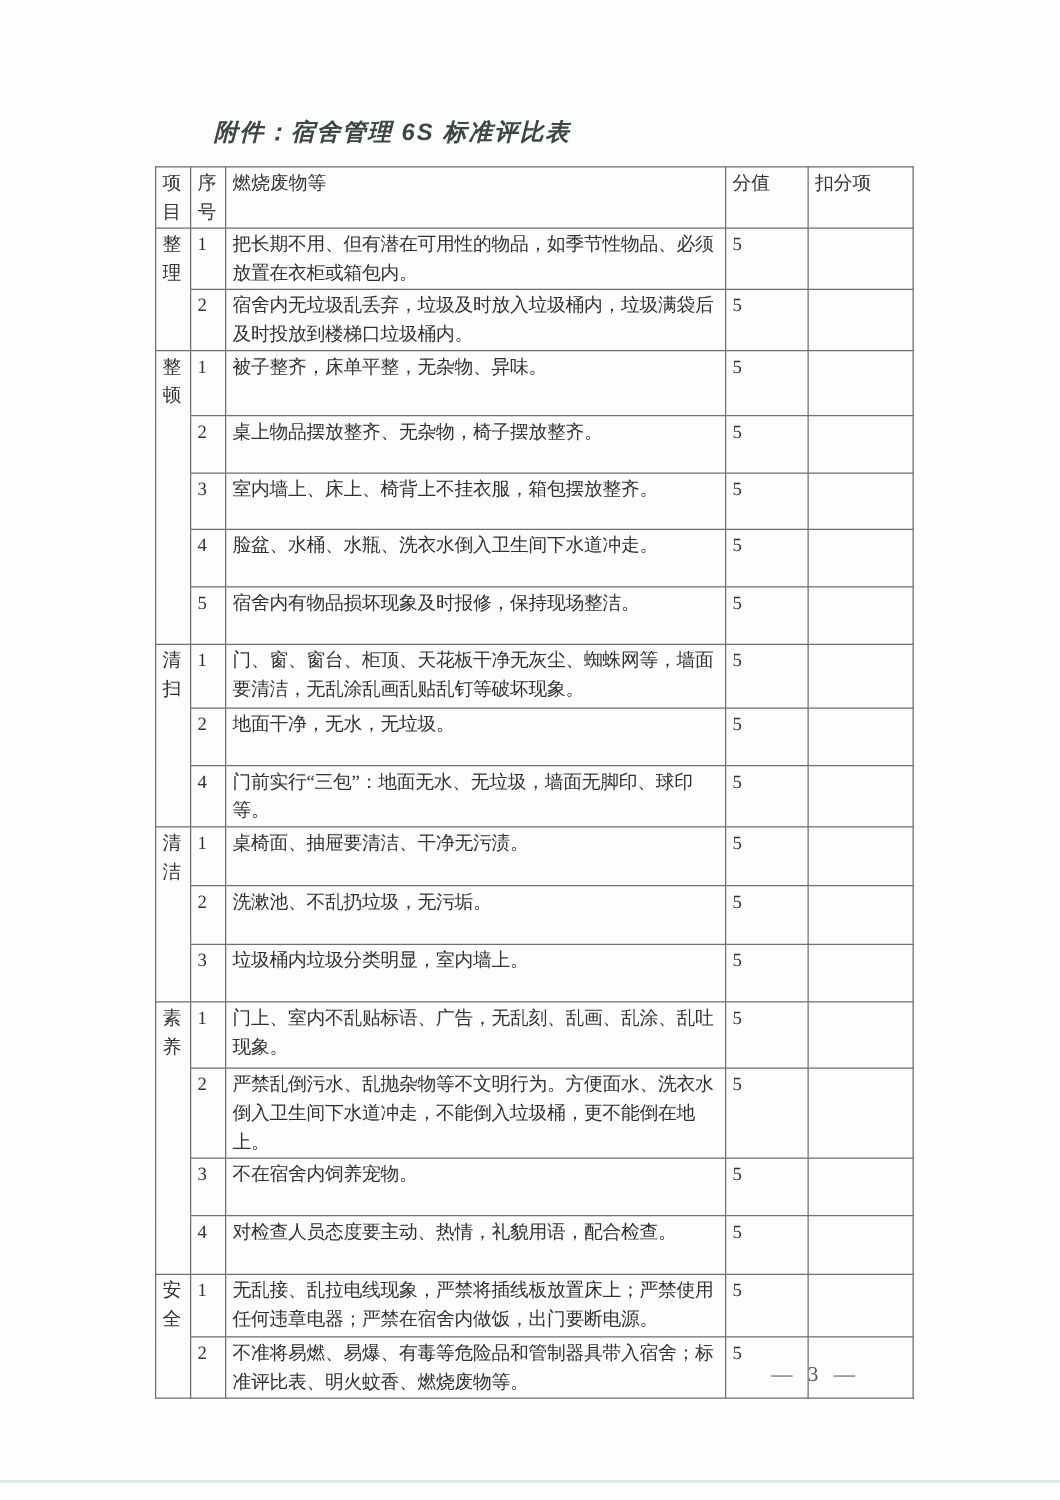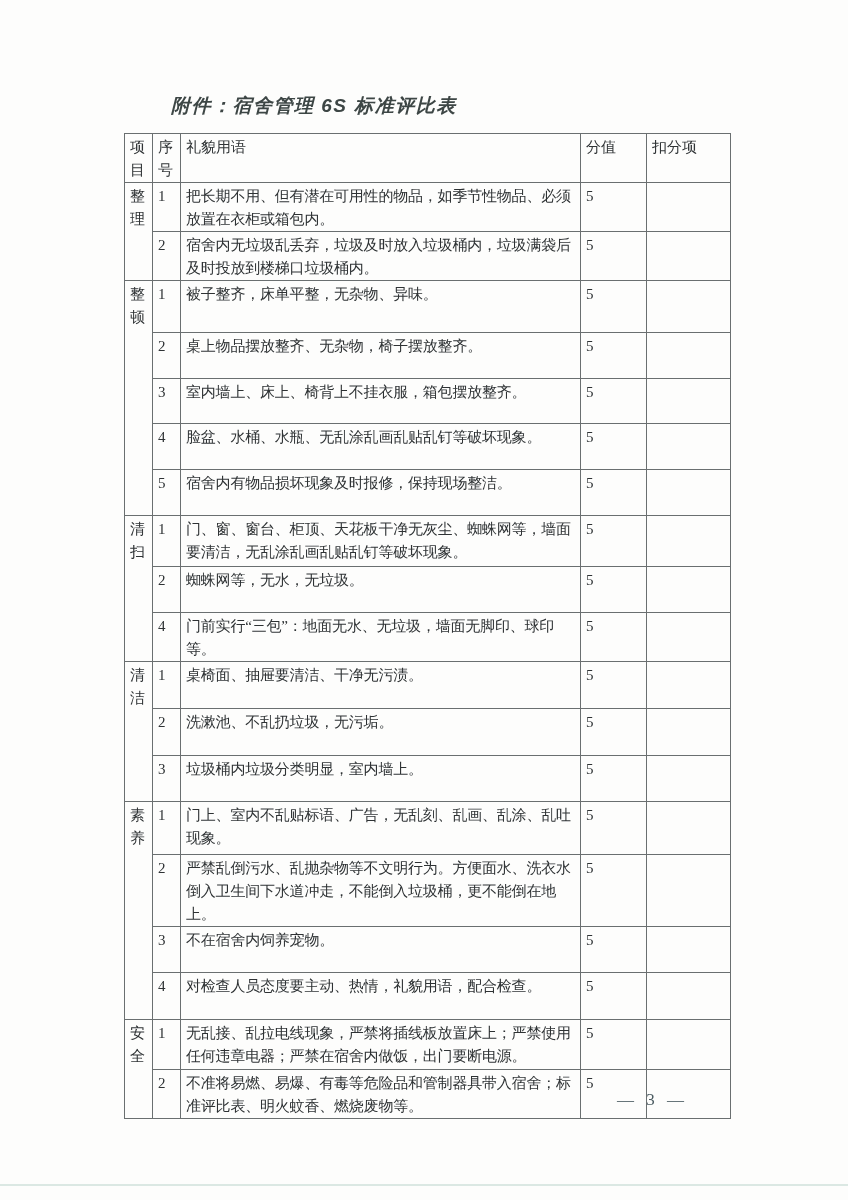--- a/index.html
+++ b/index.html
@@ -60,21 +60,21 @@
     <col style="width:28px">
       <col style="width:28px">
       <col style="width:400px">
       <col style="width:66px">
       <col style="width:84px">
   </colgroup>
   <tbody>
     <tr style="height:48px">
       <th class="cat-h">项目</th>
       <th class="idx-h">序号</th>
-      <th>礼貌用语</th>
+      <th>燃烧废物等</th>
       <th>分值</th>
       <th>扣分项</th>
     </tr>
 
     <tr style="height:48px">
       <td class="cat" rowspan="2">整理</td>
       <td class="idx">1</td>
       <td class="std">把长期不用、但有潜在可用性的物品，如季节性物品、必须放置在衣柜或箱包内。</td>
       <td class="score">5</td>
       <td></td>
@@ -100,41 +100,41 @@
       <td></td>
     </tr>
     <tr style="height:45px">
       <td class="idx">3</td>
       <td class="std">室内墙上、床上、椅背上不挂衣服，箱包摆放整齐。</td>
       <td class="score">5</td>
       <td></td>
     </tr>
     <tr style="height:46px">
       <td class="idx">4</td>
-      <td class="std">脸盆、水桶、水瓶、无乱涂乱画乱贴乱钉等破坏现象。</td>
+      <td class="std">脸盆、水桶、水瓶、洗衣水倒入卫生间下水道冲走。</td>
       <td class="score">5</td>
       <td></td>
     </tr>
     <tr style="height:46px">
       <td class="idx">5</td>
       <td class="std">宿舍内有物品损坏现象及时报修，保持现场整洁。</td>
       <td class="score">5</td>
       <td></td>
     </tr>
 
     <tr style="height:51px">
       <td class="cat" rowspan="3">清扫</td>
       <td class="idx">1</td>
       <td class="std">门、窗、窗台、柜顶、天花板干净无灰尘、蜘蛛网等，墙面要清洁，无乱涂乱画乱贴乱钉等破坏现象。</td>
       <td class="score">5</td>
       <td></td>
     </tr>
     <tr style="height:46px">
       <td class="idx">2</td>
-      <td class="std">蜘蛛网等，无水，无垃圾。</td>
+      <td class="std">地面干净，无水，无垃圾。</td>
       <td class="score">5</td>
       <td></td>
     </tr>
     <tr style="height:47px">
       <td class="idx">4</td>
       <td class="std">门前实行“三包”：地面无水、无垃圾，墙面无脚印、球印等。</td>
       <td class="score">5</td>
       <td></td>
     </tr>
 

